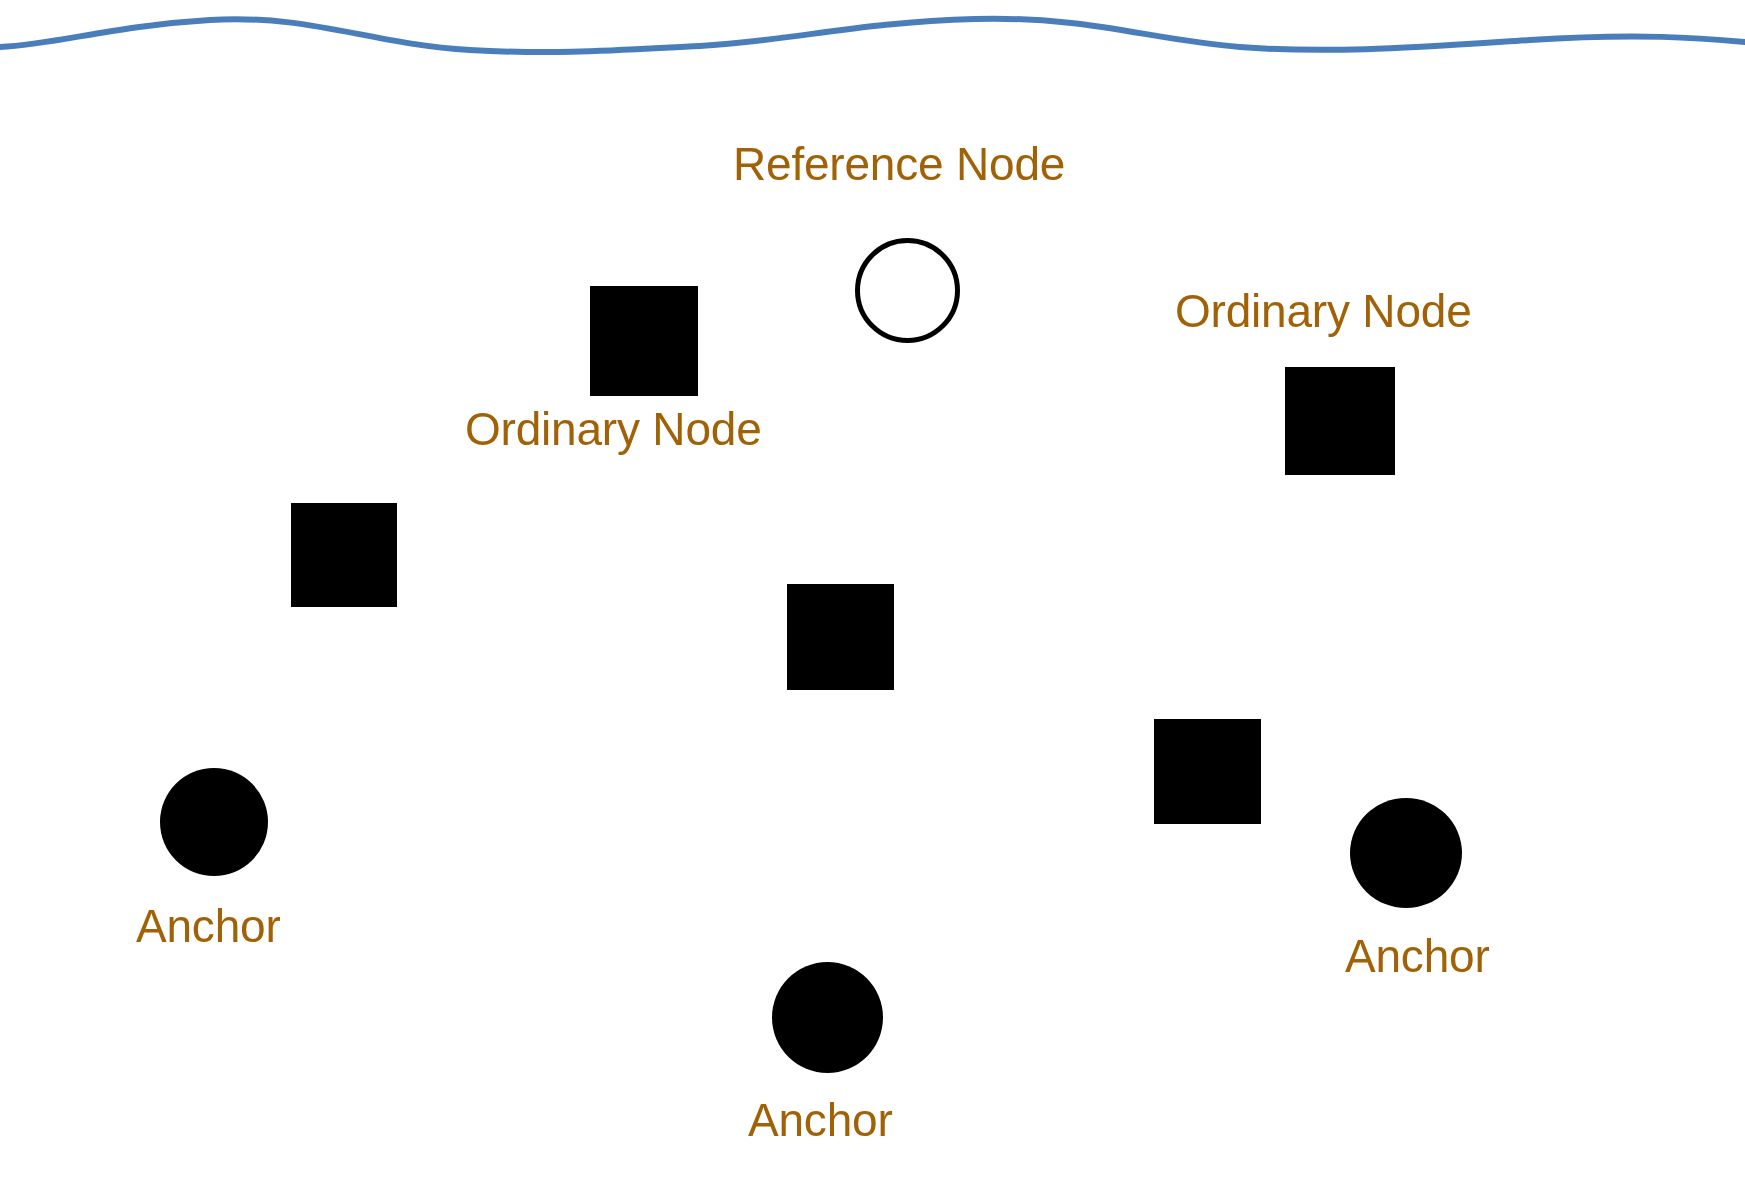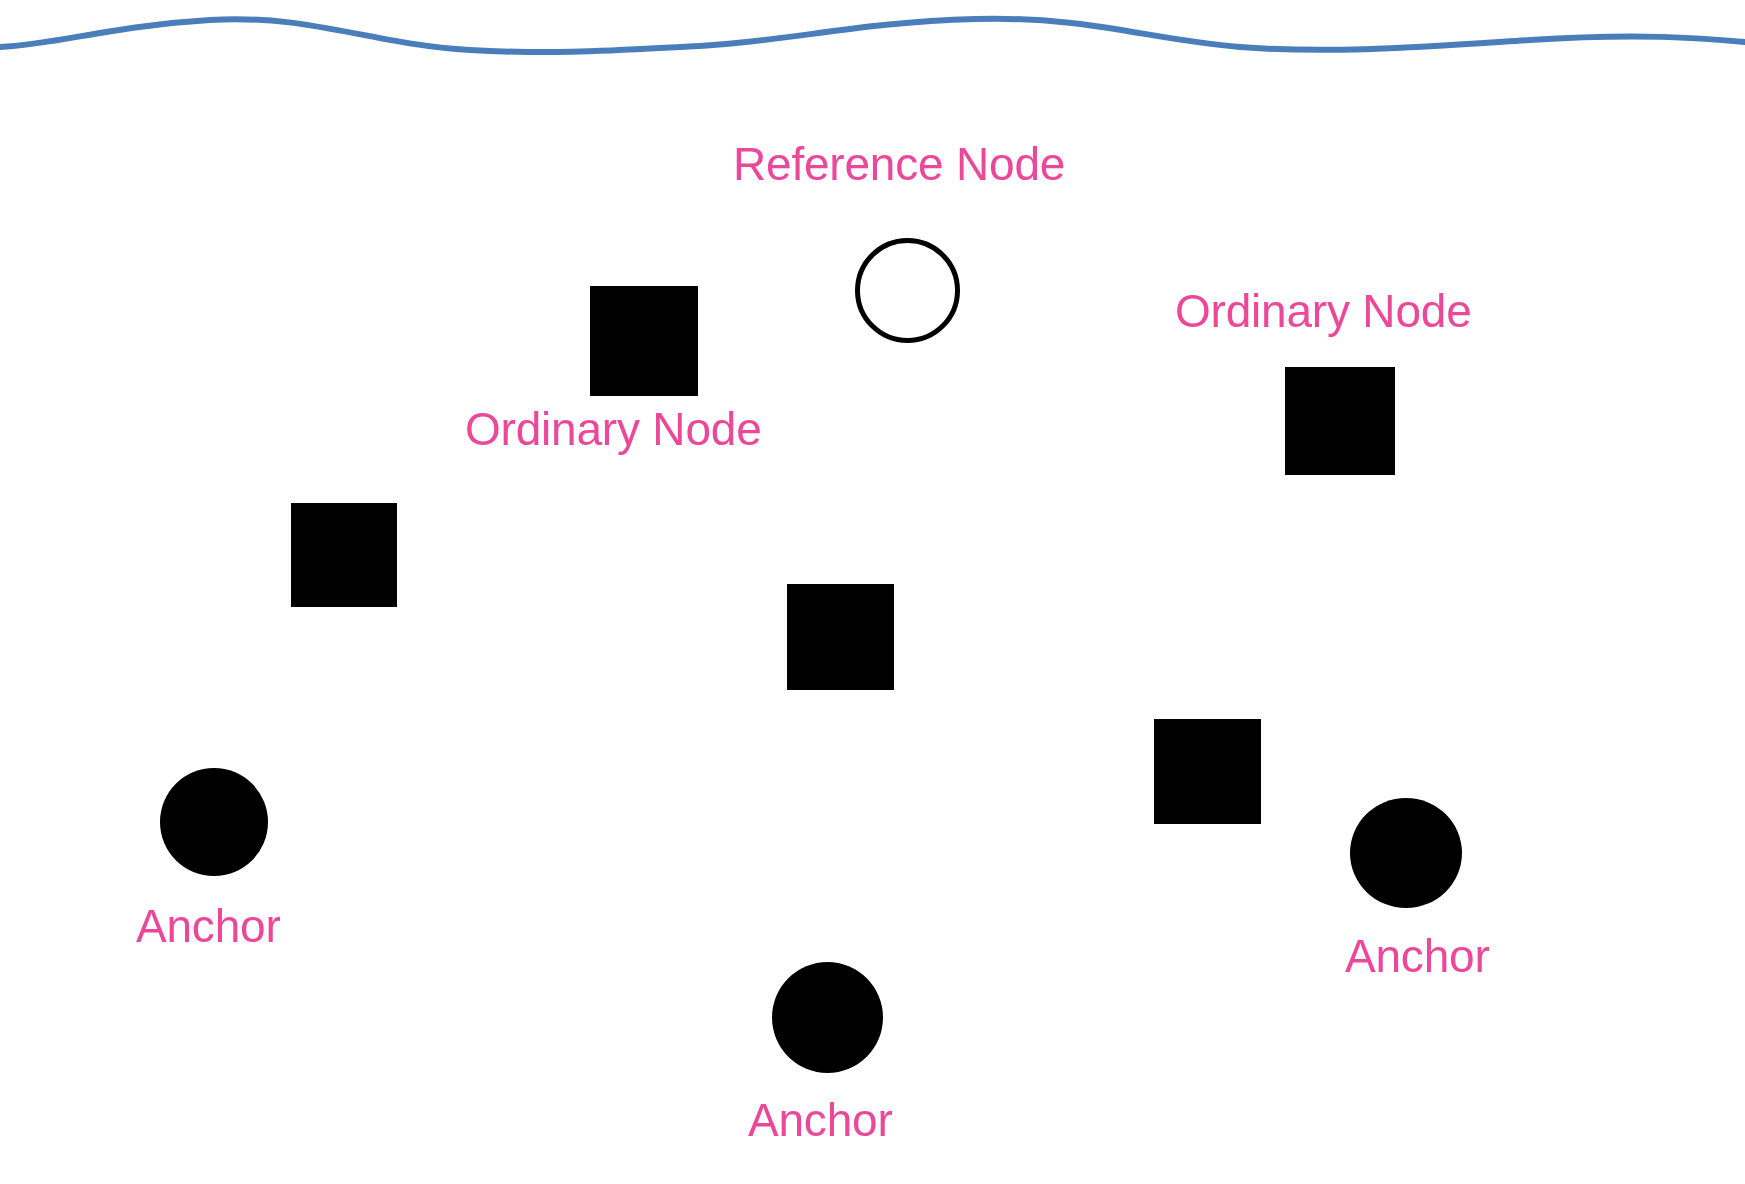--- a/index.html
+++ b/index.html
@@ -23,21 +23,21 @@
     left: 0;
     top: 0;
     width: 1745px;
     height: 1184px;
   }
   .label {
     position: absolute;
     font-family: "Liberation Sans", sans-serif;
     font-size: 46px;
     line-height: 1;
-    color: #ec4899;
+    color: #a16207;
     white-space: nowrap;
     letter-spacing: -0.2px;
     -webkit-font-smoothing: antialiased;
   }
   .node {
     position: absolute;
   }
   .node-square {
     background: #000000;
   }

